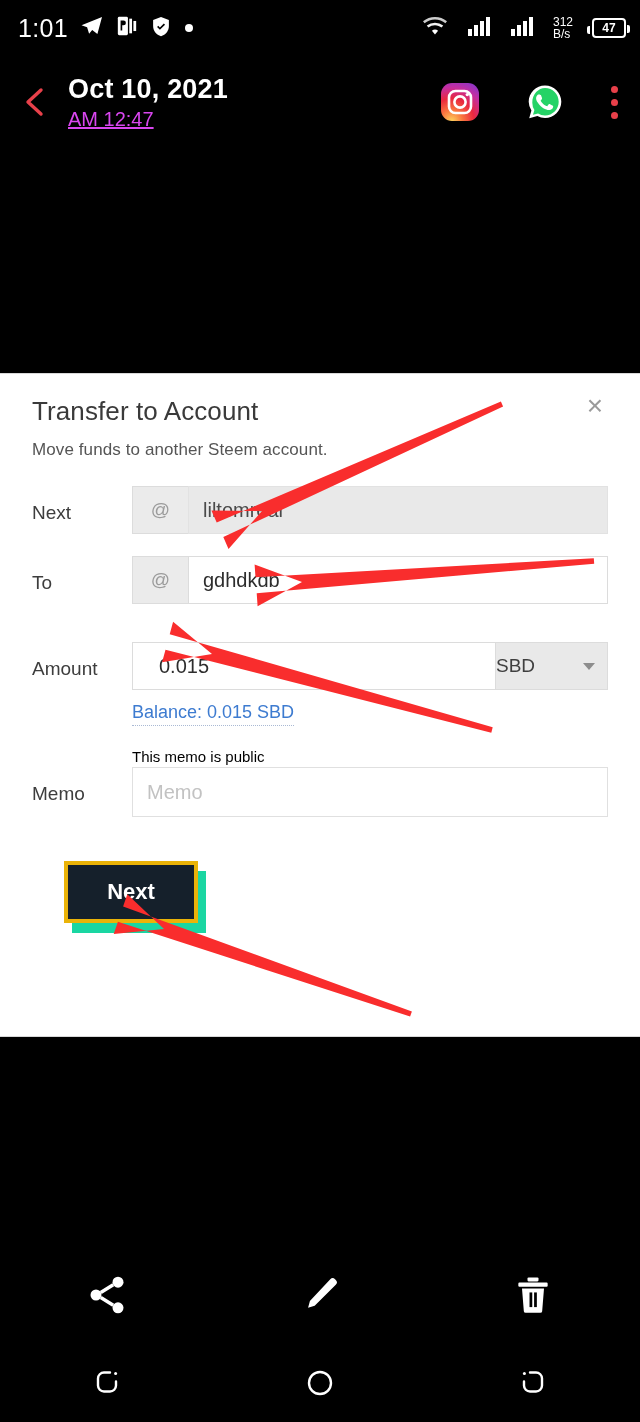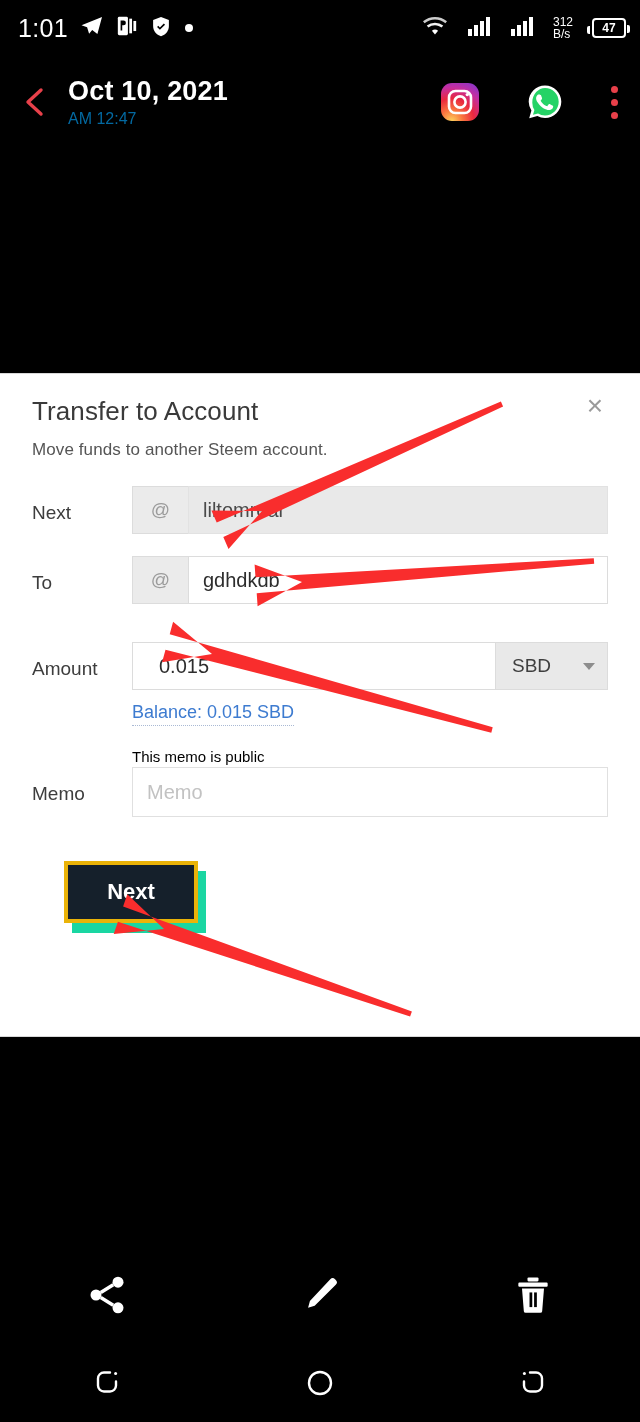--- a/index.html
+++ b/index.html
@@ -32,21 +32,21 @@
   .batt-nub { position: absolute; left: -7px; top: 6px; width: 3px; height: 8px; background: #fff; border-radius: 2px 0 0 2px; }
 
   
   .appbar {
     position: absolute; left: 0; top: 58px; width: 640px; height: 88px;
     display: flex; align-items: center; padding: 0 18px;
   }
   .back-chevron { width: 34px; height: 34px; flex: none; margin-right: 16px; }
   .titleblock { display: flex; flex-direction: column; justify-content: center; }
   .t-date { color: #fff; font-size: 27px; font-weight: 700; letter-spacing: .2px; }
-  .t-time { color: #0369a1; font-size: 16px; font-weight: 400; margin-top: 3px; }
+  .t-time { color: #d946ef; font-size: 20px; font-weight: 400; margin-top: 3px; text-decoration: underline; }
   .appbar-actions { margin-left: auto; display: flex; align-items: center; gap: 46px; padding-right: 4px; }
   .ig-icon { width: 38px; height: 38px; border-radius: 11px;
     background: radial-gradient(circle at 28% 100%, #fdd25c 0%, #f9743f 24%, #e9283f 48%, #c42ea0 72%, #7538d8 100%); }
   .ig-icon .ring { position: relative; width: 100%; height: 100%; }
   .wa-icon { width: 40px; height: 40px; }
   .kebab { display: flex; flex-direction: column; gap: 6px; align-items: center; }
   .kebab i { display: block; width: 7px; height: 7px; border-radius: 50%; background: #e8404a; }
 
   
   .photo-area { position: absolute; left: 0; top: 146px; width: 640px; height: 1276px; background: #000; }
@@ -85,21 +85,21 @@
   .inp.disabled { background: #e9e9e9; border-color: #e2e2e2; color: #4a4a4a; }
 
   .amount-wrap { display: flex; height: 48px; }
   .amount-inp {
     flex: 1; border: 1px solid #dcdcdc; border-right: none; background: #fff;
     padding: 0 26px; display: flex; align-items: center; font-size: 20px; color: #2d2d2d;
   }
   .unit-select {
     width: 113px; flex: none; background: #e9e9e9; border: 1px solid #dcdcdc;
     display: flex; align-items: center; justify-content: space-between;
-    padding: 0 12px 0 16px; font-size: 19px; color: #3f3f3f;
+    padding: 0 12px 0 0; font-size: 19px; color: #3f3f3f;
   }
   .caret { width: 0; height: 0; border-left: 6px solid transparent; border-right: 6px solid transparent; border-top: 7px solid #8d8d8d; }
 
   .balance {
     margin: 12px 0 0 0; font-size: 18px; color: #3d7bd0;
     display: inline-block; border-bottom: 1px dotted #a9b9d4; padding-bottom: 2px;
   }
   .memo-hint { font-size: 15px; color: #000000; margin: 22px 0 8px 0; }
   .memo-row { display: flex; align-items: flex-start; }
   .memo-inp { height: 50px; border: 1px solid #e0e0e0; display: flex; align-items: center; padding: 0 14px; font-size: 20px; color: #c2c2c2; flex: 1; }

